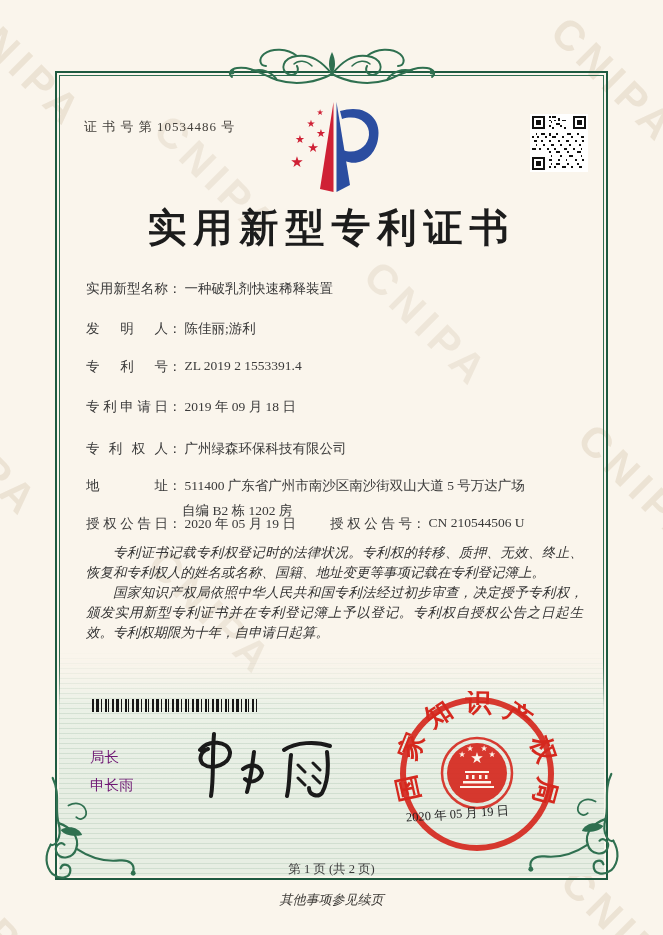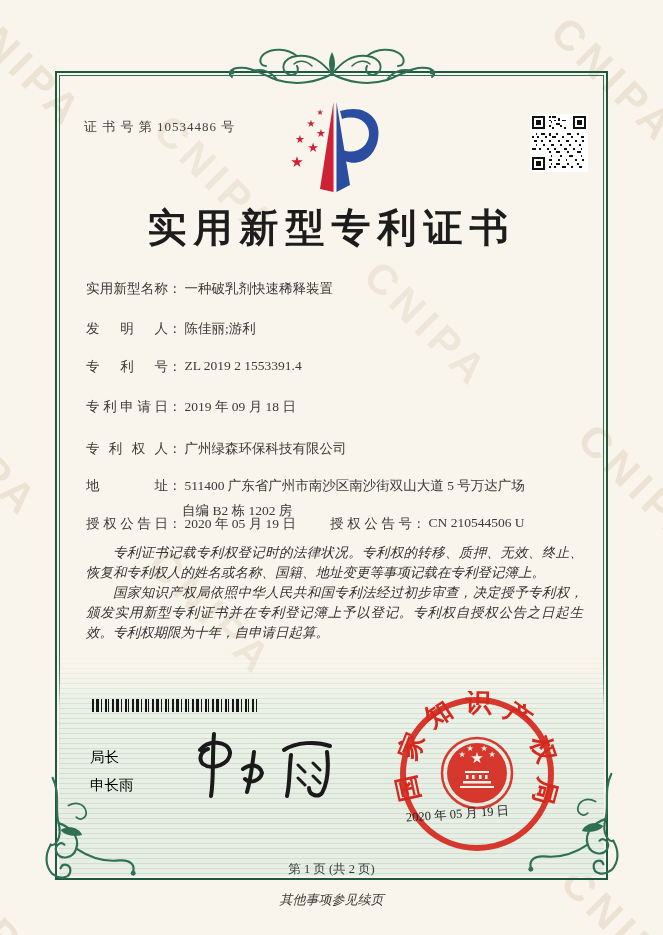--- a/index.html
+++ b/index.html
@@ -65,21 +65,21 @@
   .paras p{margin:0;text-indent:2em;}
   .barcode{
     position:absolute;left:92px;top:699px;width:165px;height:13px;z-index:3;
     background-image:repeating-linear-gradient(90deg,
       #161616 0px,#161616 2px,transparent 2px,transparent 4px,
       #161616 4px,#161616 7px,transparent 7px,transparent 9px,
       #161616 9px,#161616 10px,transparent 10px,transparent 13px,
       #161616 13px,#161616 15px,transparent 15px,transparent 16px,
       #161616 16px,#161616 17px,transparent 17px,transparent 20px);
   }
-  .director{position:absolute;left:90px;z-index:3;font-size:14.5px;color:#000000;}
+  .director{position:absolute;left:90px;z-index:3;font-size:14.5px;color:#701a75;}
   .dir1{top:748px;}
   .dir2{top:776px;}
   .sig{position:absolute;left:190px;top:724px;z-index:4;}
   .seal{position:absolute;left:394px;top:691px;z-index:3;}
   .sealdate{
     position:absolute;left:406px;top:806px;z-index:4;
     font-size:12.5px;color:#222;transform:rotate(-4deg);white-space:nowrap;
   }
   .pageinfo{
     position:absolute;left:0;top:847px;width:663px;z-index:3;

